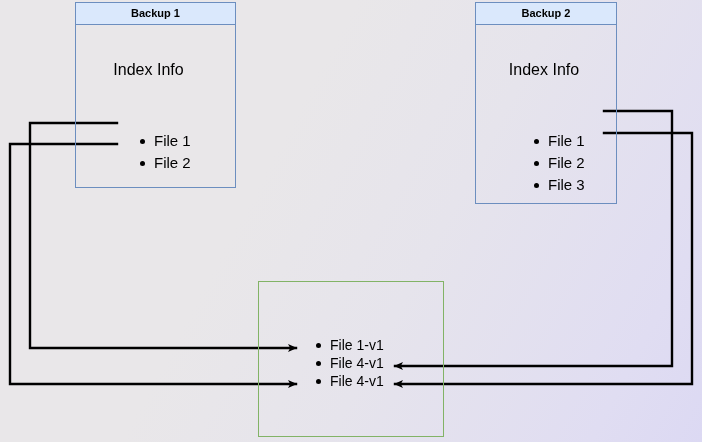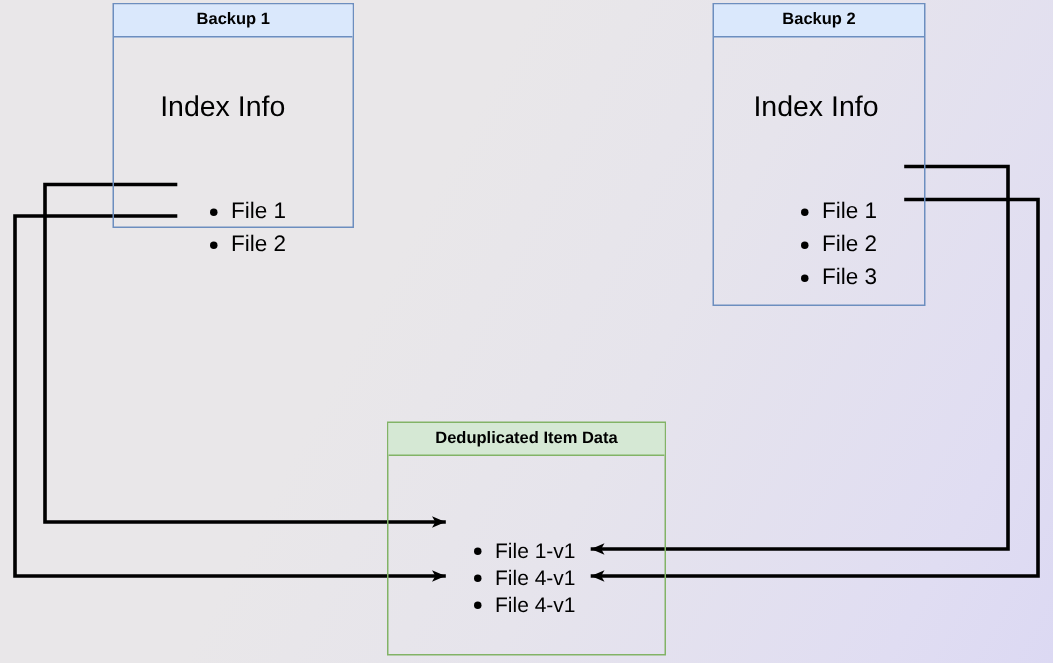--- a/index.html
+++ b/index.html
@@ -52,21 +52,21 @@
   }
   .node-body {
     position: relative;
     height: calc(100% - 22px);
   }
   .index-label {
     position: absolute;
     left: 0;
     right: 0;
     text-align: center;
-    font-size: 19px;
+    font-size: 16px;
     color: #000;
   }
   #box-backup1 .index-label { top: 36px; text-indent: -14px; }
   #box-backup2 .index-label { top: 36px; text-indent: -4px; }
   .file-list {
     position: absolute;
     margin: 13px;
     padding: 0;
     list-style: none;
   }
@@ -108,21 +108,21 @@
 
     <path d="M117,123 L30,123 L30,348 L296,348" fill="none" stroke="#000000" stroke-width="2.4" stroke-linecap="square" stroke-linejoin="miter" marker-end="url(#arrowhead)"></path>
 
     <path d="M117,144 L10,144 L10,384 L296,384" fill="none" stroke="#000000" stroke-width="2.4" stroke-linecap="square" stroke-linejoin="miter" marker-end="url(#arrowhead)"></path>
 
     <path d="M604,111 L672,111 L672,366 L395,366" fill="none" stroke="#000000" stroke-width="2.4" stroke-linecap="square" stroke-linejoin="miter" marker-end="url(#arrowhead)"></path>
 
     <path d="M604,133 L692,133 L692,384 L395,384" fill="none" stroke="#000000" stroke-width="2.4" stroke-linecap="square" stroke-linejoin="miter" marker-end="url(#arrowhead)"></path>
   </svg>
 
-  <div class="node" id="box-backup1" style="left:75px; top:2px; width:161px; height:150px;">
+  <div class="node" id="box-backup1" style="left:75px; top:2px; width:161px; height:186px;">
     <div class="node-header">Backup 1</div>
     <div class="node-body">
       <div class="index-label">Index Info</div>
       <ul class="file-list" id="list-backup1">
         <li>File 1</li>
         <li>File 2</li>
       </ul>
     </div>
   </div>
 
@@ -132,21 +132,20 @@
       <div class="index-label">Index Info</div>
       <ul class="file-list" id="list-backup2">
         <li>File 1</li>
         <li>File 2</li>
         <li>File 3</li>
       </ul>
     </div>
   </div>
 
   <div class="node green" id="box-dedup" style="left:258px; top:281px; width:186px; height:156px;">
-    <div class="node-header">Deduplicated Item Data</div>
     <div class="node-body">
       <ul class="file-list" id="list-dedup">
         <li>File 1-v1</li>
         <li>File 4-v1</li>
         <li>File 4-v1</li>
       </ul>
     </div>
   </div>
 
 </div>

